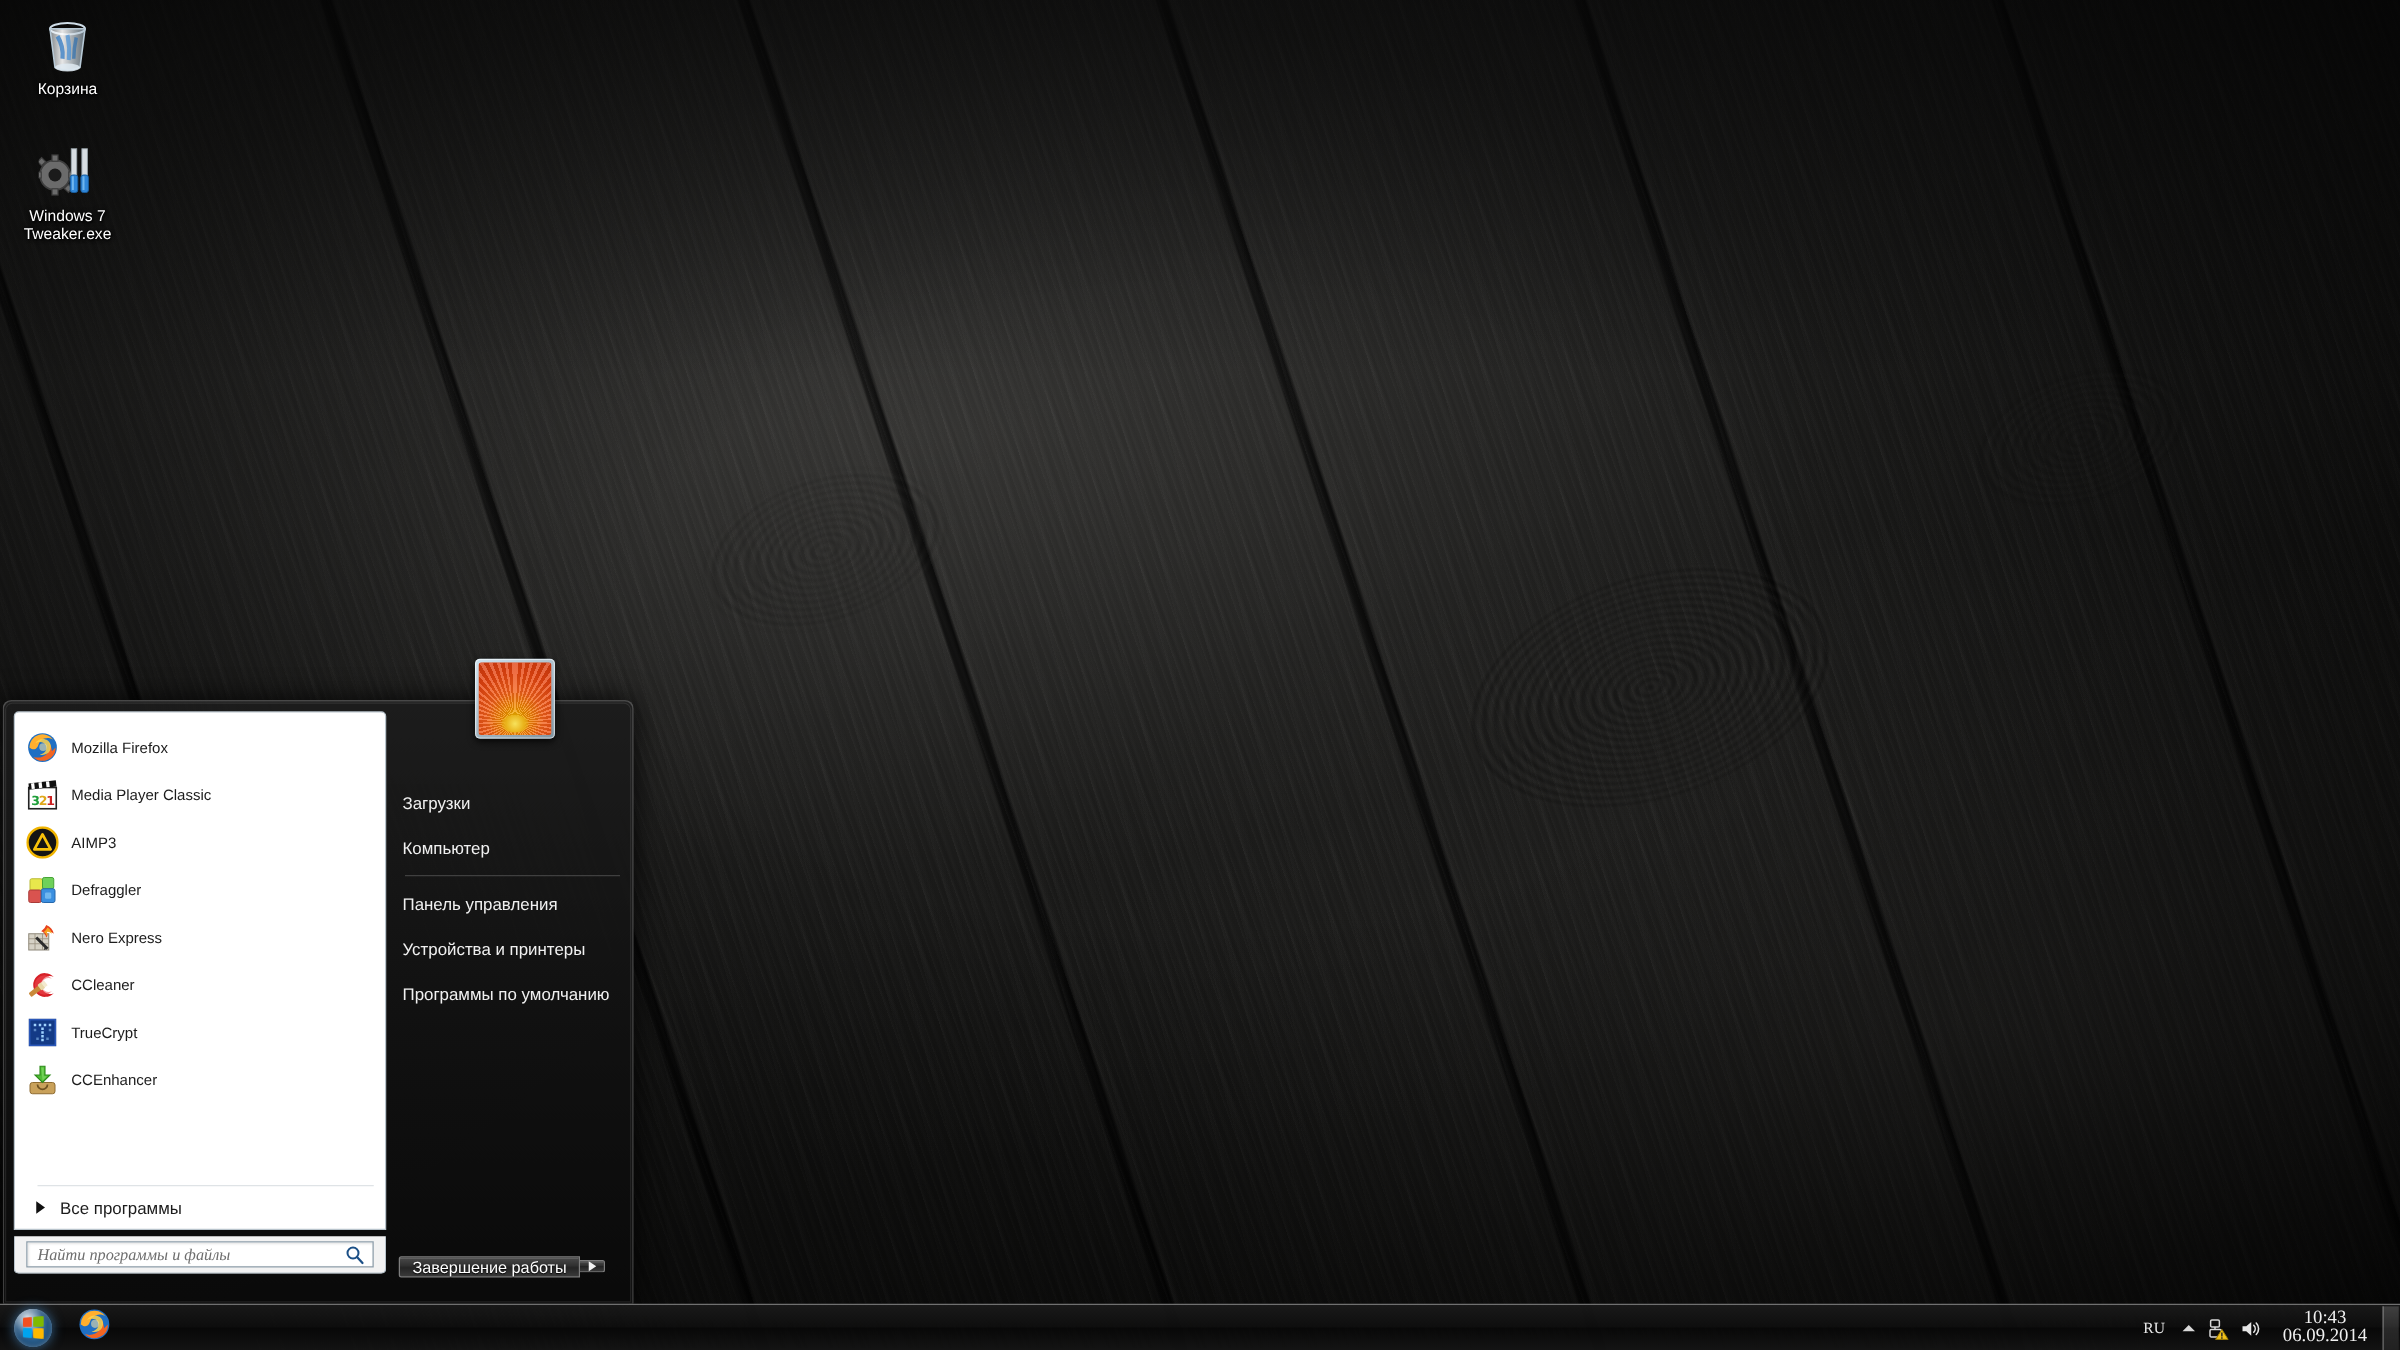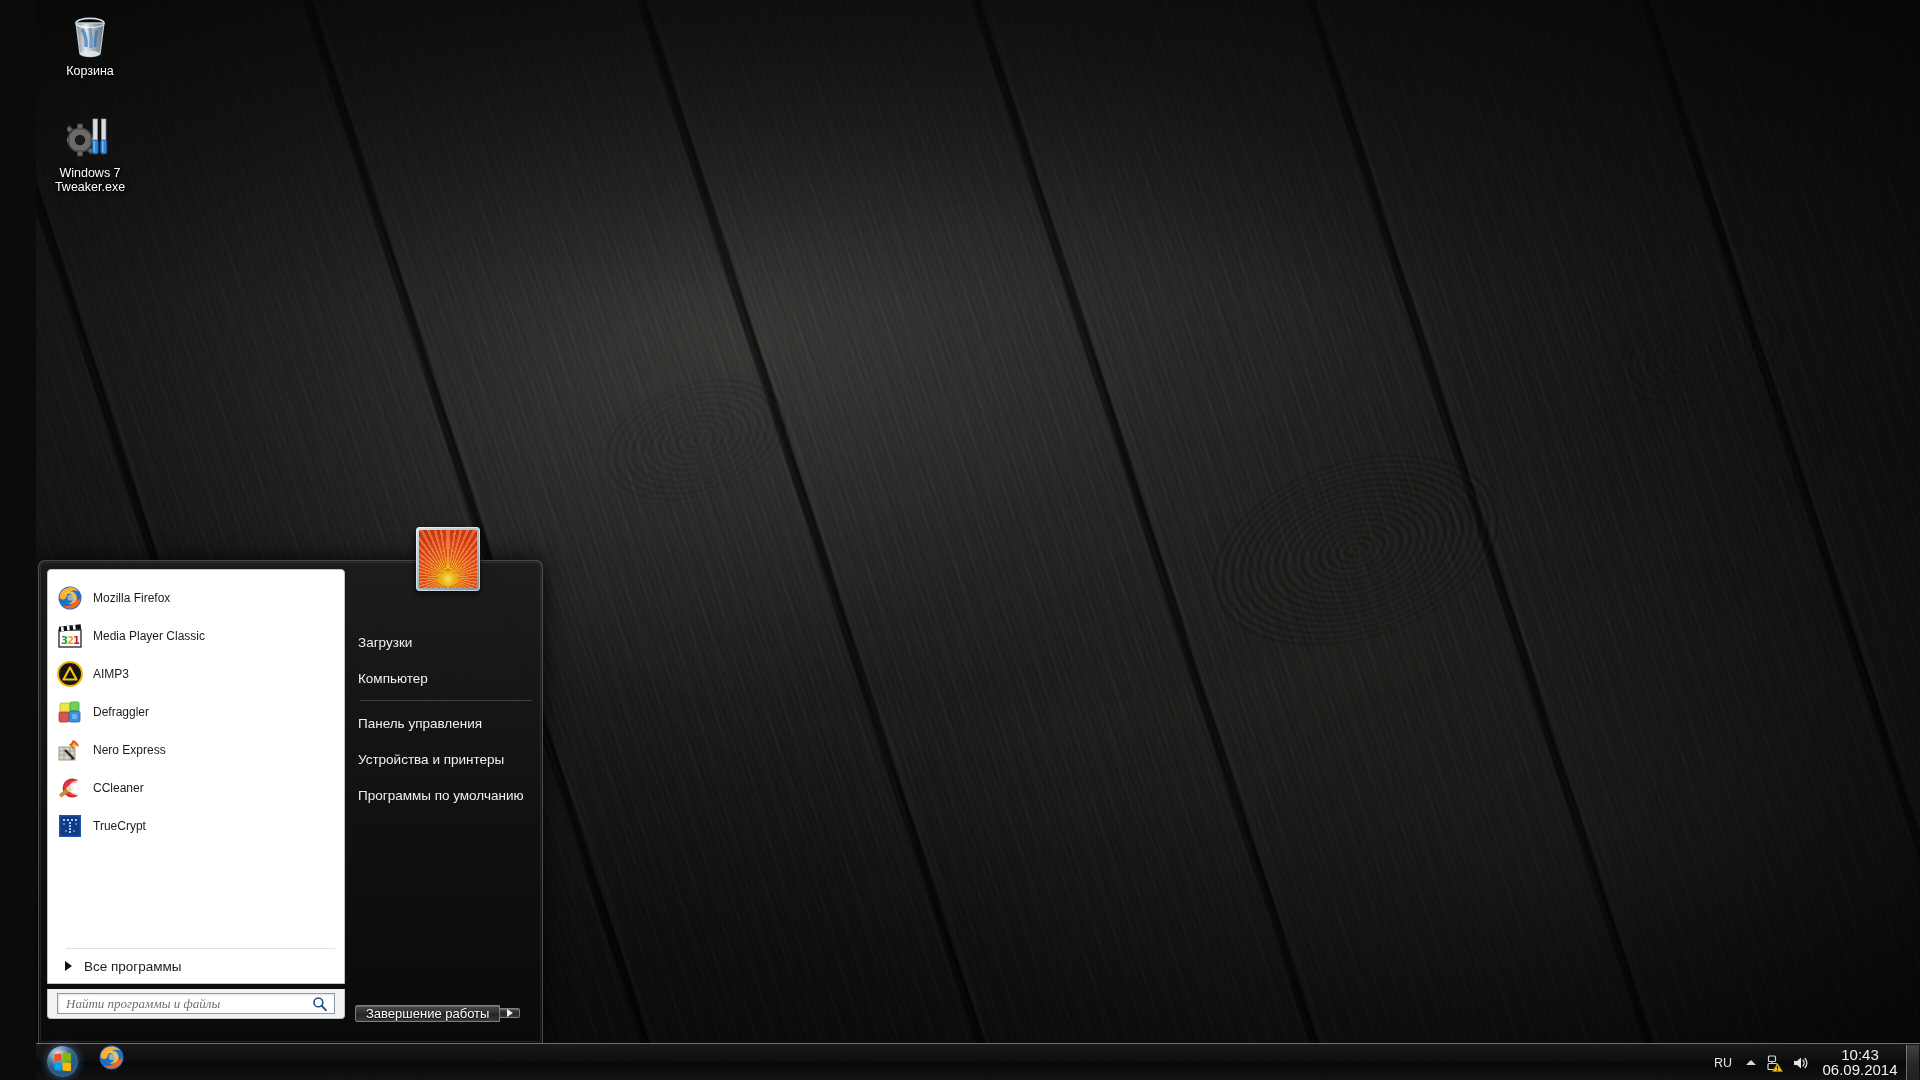--- a/index.html
+++ b/index.html
@@ -9,21 +9,20 @@
     background:#0b0b0b;
     position:relative;
     -webkit-font-smoothing:antialiased;
   }
 
   
   #desktop {
     position:absolute; inset:0;
     background:#0369a1;
     overflow:hidden;
-    margin-left:36px;
   }
   .wood-base{
     position:absolute; inset:-10%;
     background:
       radial-gradient(ellipse 70% 60% at 40% 35%, rgba(120,118,114,0.30) 0%, rgba(60,59,57,0.12) 45%, rgba(0,0,0,0) 75%),
       radial-gradient(ellipse 50% 45% at 78% 72%, rgba(95,93,90,0.22) 0%, rgba(0,0,0,0) 70%),
       linear-gradient(160deg,#2a2a28 0%,#1e1e1d 30%,#151514 60%,#0d0d0c 100%);
   }
   
   .planks{
@@ -243,21 +242,21 @@
   .tri-w{
     width:0;height:0;border-left:6px solid #f2f2f2;
     border-top:4px solid transparent;border-bottom:4px solid transparent;
   }
 
   
   #taskbar{
     position:absolute; left:0; right:0; bottom:0; height:37px;
     background:linear-gradient(180deg, rgba(26,26,26,0.93) 0%, rgba(14,14,14,0.95) 48%, rgba(8,8,8,0.96) 52%, rgba(20,20,20,0.94) 100%);
     border-top:1px solid rgba(190,190,190,0.55);
-    display:flex; 
+    display:flex; align-items:center;font-family:Liberation Serif, serif;
   }
   #startorb{
     width:48px; height:35px; margin-left:2px;
     display:flex; align-items:center; justify-content:center;
     cursor:default;
   }
   #startorb .orb{
     width:31px; height:31px; border-radius:50%;
     background:
       radial-gradient(circle at 35% 25%, rgba(255,255,255,0.85) 0%, rgba(255,255,255,0.12) 38%, rgba(255,255,255,0) 55%),
@@ -484,20 +483,31 @@
                 <rect x="6" y="10" width="2" height="2" opacity=".5"></rect>
                   <rect x="18" y="10" width="2" height="2" opacity=".5"></rect>
                 <rect x="8" y="17" width="2" height="2" opacity=".5"></rect>
                   <rect x="16" y="17" width="2" height="2" opacity=".5"></rect>
               </g>
             </svg>
           </span>
           <span class="pname">TrueCrypt</span>
         </div>
 
+        <div class="prog-item">
+          <span class="pico">
+            <svg width="26" height="26" viewBox="0 0 26 26">
+              <path d="M5 15 h16 a2 2 0 0 1 2 2 v5 a2 2 0 0 1-2 2 H5 a2 2 0 0 1-2-2 v-5 a2 2 0 0 1 2-2Z" fill="#c9a15a" stroke="#8e6b30" stroke-width=".8"></path>
+              <path d="M9 16.5 a4 4 0 1 0 8 0" fill="none" stroke="#6f5222" stroke-width="1.4"></path>
+              <path d="M11 2 h4 v7 h4 l-6 6 -6-6 h4Z" fill="#4fbd34" stroke="#2f8b1c" stroke-width=".9"></path>
+              <path d="M12 3 h2 v7 h2.6 l-3.6 3.6Z" fill="#8ae06f" opacity=".6"></path>
+            </svg>
+          </span>
+          <span class="pname">CCEnhancer</span>
+        </div>
 
       </div>
 
       <div id="allprogs-wrap">
         <div class="ap-sep"></div>
         <div id="allprogs">
           <span class="tri-right"></span>
           <span class="aplabel">Все программы</span>
         </div>
       </div>

